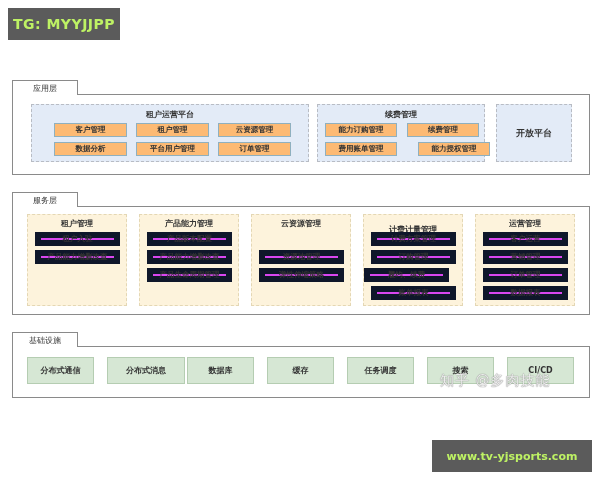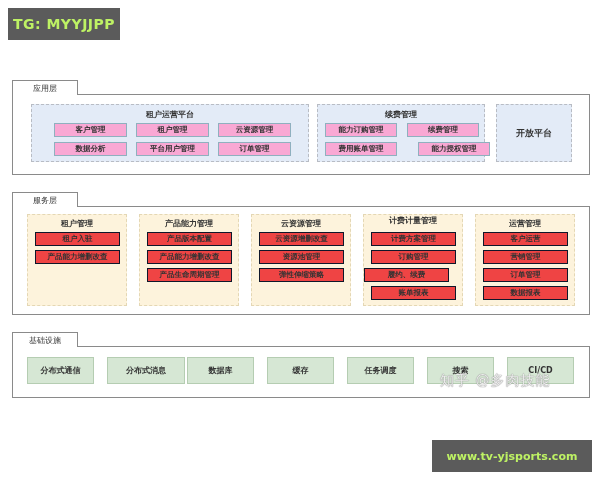--- a/index.html
+++ b/index.html
@@ -41,22 +41,22 @@
   .group.yellow { background:#fdf3dc; border-color:#e4d7b4; }
   .group-title {
     position:absolute; left:0; right:0; text-align:center;
     font-size:8px; color:#333;
   }
   .box {
     position:absolute; box-sizing:border-box;
     display:flex; align-items:center; justify-content:center;
     font-size:7.5px; color:#333; white-space:nowrap;
   }
-  .box.blue { background:#f9a8d4; border:1px solid #8fb0bf; }
-  .box.orange { background:#ef4444; border:1px solid #0f172a; }
+  .box.blue { background:#fdba74; border:1px solid #8fb0bf; }
+  .box.orange { background:#d946ef; border:6px solid #0f172a; }
   .box.green { background:#d6e7d4; border:1px solid #b5cdb2; font-size:8px; }
   .open-platform { font-size:9px; display:flex; align-items:center; justify-content:center; }
   .watermark {
     position:absolute; left:440px; top:372px; font-size:14px;
     color:rgba(255,255,255,0.85);
     text-shadow:0 0 1px #888, 0 0 1px #888;
     font-family:"DejaVu Sans", sans-serif; letter-spacing:1px; z-index:5;
   }
 </style>
 </head>
@@ -103,27 +103,26 @@
 
   <div class="group yellow" style="left:126px; top:7px; width:100px; height:92px;">
     <div class="group-title" style="top:3px;">产品能力管理</div>
     <div class="box orange" style="left:7px; top:17px; width:85px; height:14px;">产品版本配置</div>
     <div class="box orange" style="left:7px; top:35px; width:85px; height:14px;">产品能力增删改查</div>
     <div class="box orange" style="left:7px; top:53px; width:85px; height:14px;">产品生命周期管理</div>
   </div>
 
   <div class="group yellow" style="left:238px; top:7px; width:100px; height:92px;">
     <div class="group-title" style="top:3px;">云资源管理</div>
-    <div class="box orange" style="left:7px; top:17px; width:85px; height:14px;">云资源增删改查</div>
     <div class="box orange" style="left:7px; top:35px; width:85px; height:14px;">资源池管理</div>
     <div class="box orange" style="left:7px; top:53px; width:85px; height:14px;">弹性伸缩策略</div>
   </div>
 
   <div class="group yellow" style="left:350px; top:7px; width:100px; height:92px;">
-    <div class="group-title" style="top:0;">计费计量管理</div>
+    <div class="group-title" style="top:9px;">计费计量管理</div>
     <div class="box orange" style="left:7px; top:17px; width:85px; height:14px;">计费方案管理</div>
     <div class="box orange" style="left:7px; top:35px; width:85px; height:14px;">订购管理</div>
     <div class="box orange" style="left:0; top:53px; width:85px; height:14px;">履约、续费</div>
     <div class="box orange" style="left:7px; top:71px; width:85px; height:14px;">账单报表</div>
   </div>
 
   <div class="group yellow" style="left:462px; top:7px; width:100px; height:92px;">
     <div class="group-title" style="top:3px;">运营管理</div>
     <div class="box orange" style="left:7px; top:17px; width:85px; height:14px;">客户运营</div>
     <div class="box orange" style="left:7px; top:35px; width:85px; height:14px;">营销管理</div>

